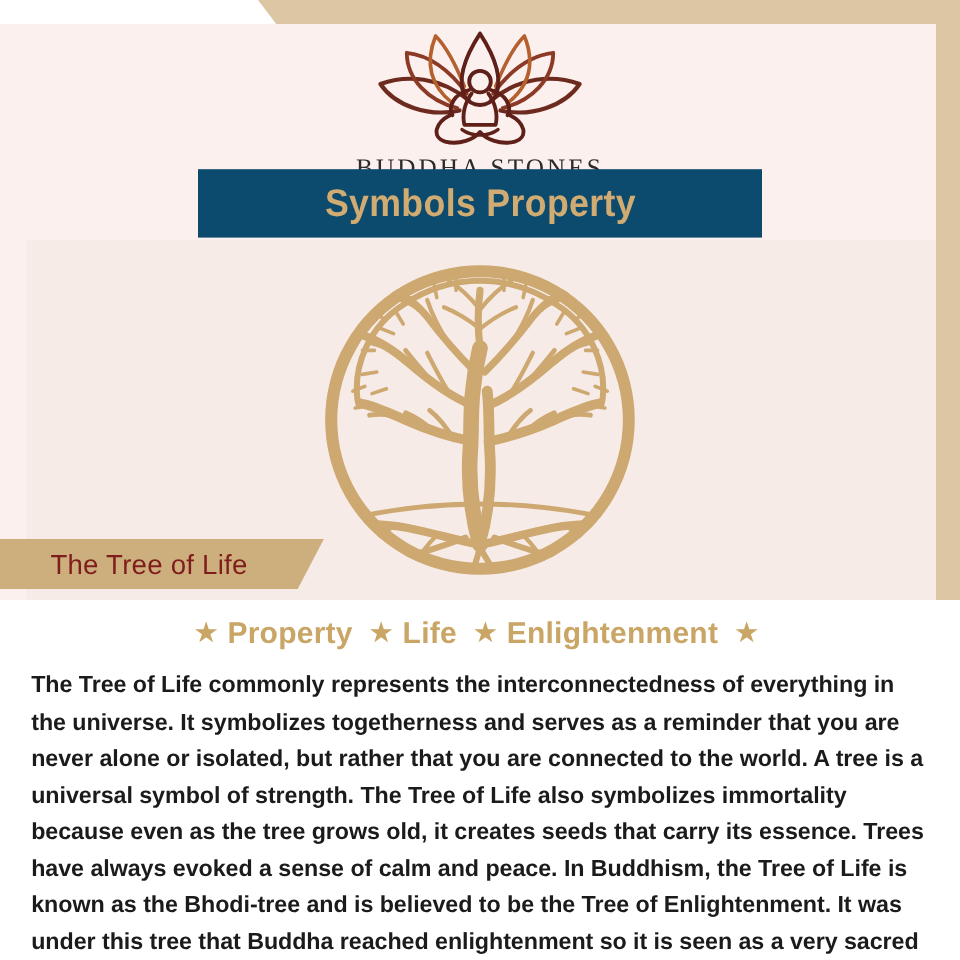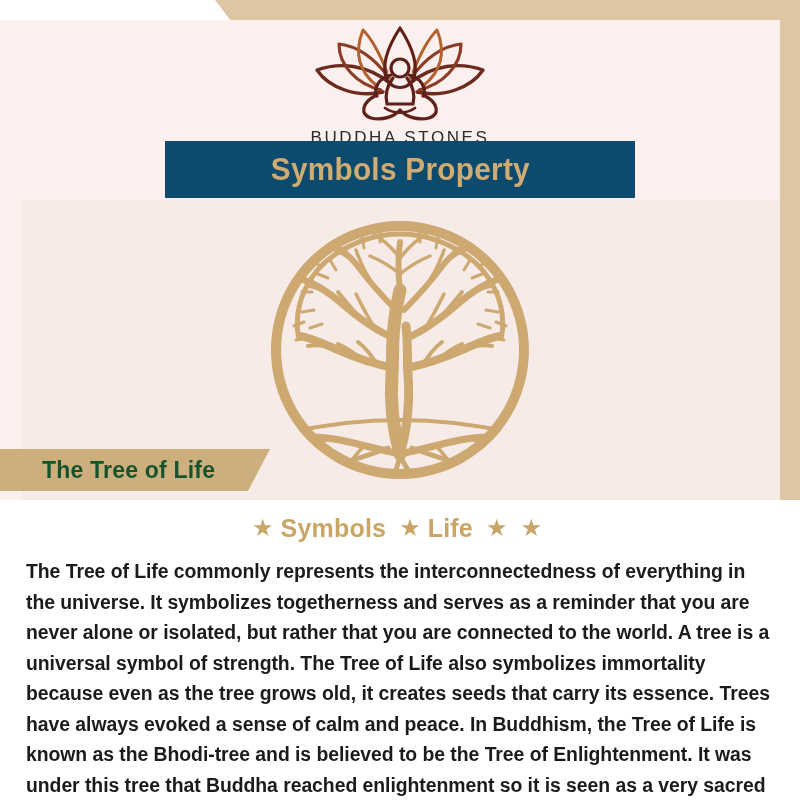--- a/index.html
+++ b/index.html
@@ -96,22 +96,22 @@
     left: 0; top: 22px;
     width: 800px;
     text-align: center;
     z-index: 8;
   }
   .logo-mark { display: block; margin: 0 auto; }
 
   .logo-wordmark {
     display: block;
     margin-top: 6px;
-    font-family: Liberation Sans, sans-serif;
-    font-size: 17px;
+    font-family: Liberation Serif, serif;
+    font-size: 21px;
     letter-spacing: 2.6px;
     color: #2b2b2b;
     font-weight: 400;
   }
 
   
 
   .title-banner {
     position: absolute;
     left: 165px; top: 141px;
@@ -146,23 +146,23 @@
     left: 0; top: 449px;
     width: 270px; height: 42px;
     background: #cdaf7d;
     clip-path: polygon(0 0, 270px 0, 248px 42px, 0 42px);
     z-index: 8;
     display: flex;
     align-items: center;
   }
   .tol-banner .tol-text {
     margin-left: 42px;
-    color: #14532d;
+    color: #7f1d1d;
     font-size: 23px;
-    font-weight: bold;
+    font-weight: normal;
     letter-spacing: 0.2px;
   }
 
   
 
   .keywords {
     position: absolute;
     left: 0; top: 514px;
     width: 800px;
     z-index: 9;
@@ -332,28 +332,29 @@
     </svg>
   </div>
 
   <div class="tol-banner">
     <span class="tol-text">The Tree of Life</span>
   </div>
 
   <div class="keywords">
     <span class="kw-item">
       <span class="kw-star">★</span>
-      <span class="kw-label">Symbols</span>
+      <span class="kw-label">Property</span>
     </span>
     <span class="kw-item">
       <span class="kw-star">★</span>
       <span class="kw-label">Life</span>
     </span>
     <span class="kw-item">
       <span class="kw-star">★</span>
+      <span class="kw-label">Enlightenment</span>
     </span>
     <span class="kw-item">
       <span class="kw-star">★</span>
     </span>
   </div>
 
   <p class="body-copy">The Tree of Life commonly represents the interconnectedness of everything in the universe. It symbolizes togetherness and serves as a reminder that you are never alone or isolated, but rather that you are connected to the world. A tree is a universal symbol of strength. The Tree of Life also symbolizes immortality because even as the tree grows old, it creates seeds that carry its essence. Trees have always evoked a sense of calm and peace. In Buddhism, the Tree of Life is known as the Bhodi-tree and is believed to be the Tree of Enlightenment. It was under this tree that Buddha reached enlightenment so it is seen as a very sacred symbol.</p>
 
 </div>
 

